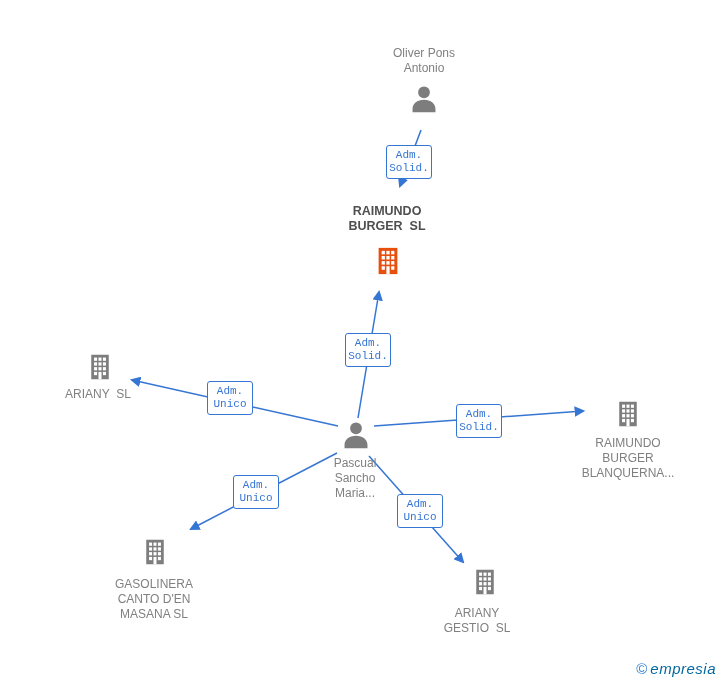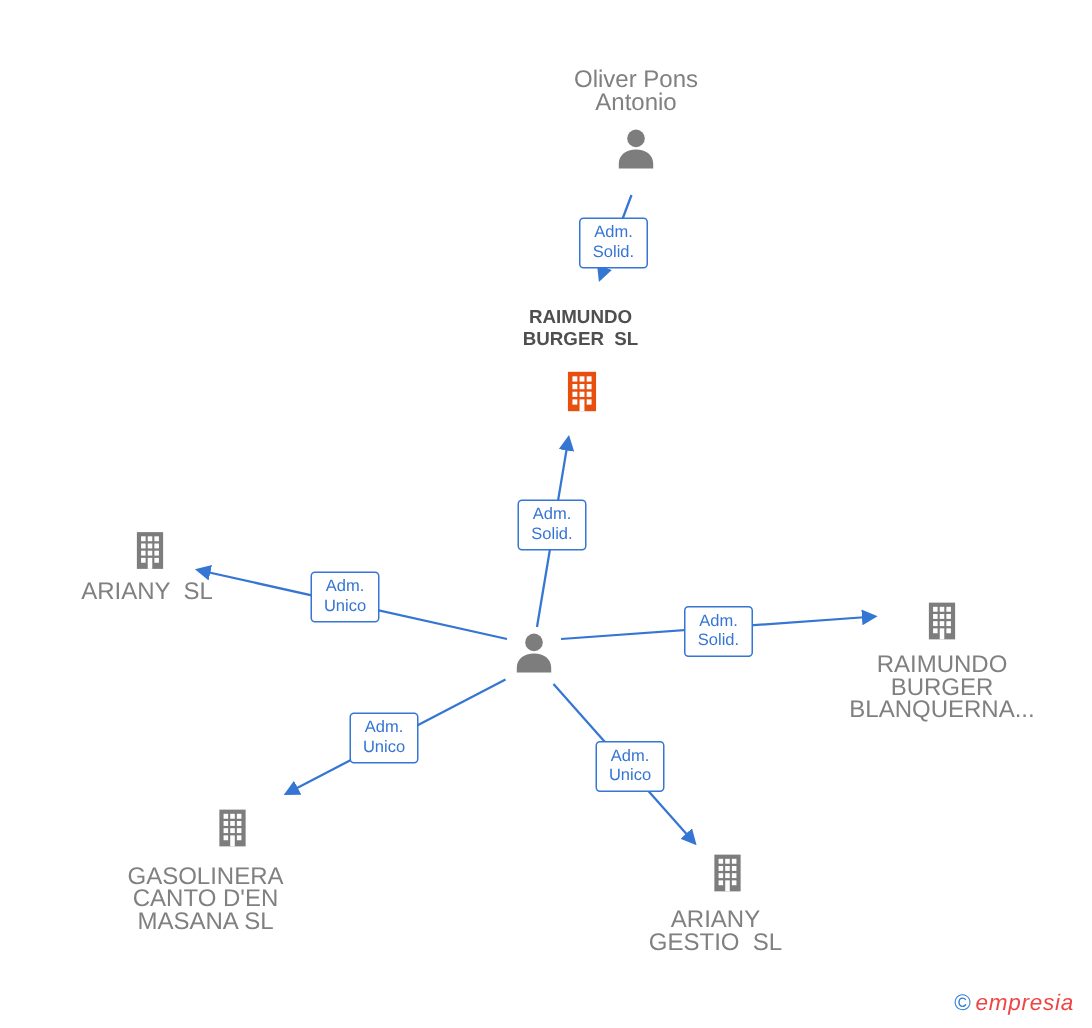--- a/index.html
+++ b/index.html
@@ -18,21 +18,21 @@
 
   .icon { position: absolute; line-height: 0; }
   .icon-person { color: var(--node-gray, #7d7d7d); }
   .icon-building { color: var(--node-gray, #7d7d7d); }
   .icon-building.highlight { color: var(--highlight-company, #e84e0e); }
 
   .node-label {
     position: absolute;
     white-space: pre-wrap;
     text-align: center;
-    font-size: 16px;
+    font-size: 12px;
     line-height: 15px;
     color: var(--label-text, #808080);
     cursor: pointer;
   }
   .node-title {
     font-weight: bold;
     font-size: 12.5px;
     color: var(--title-text, #4f4f4f);
   }
 
@@ -41,31 +41,32 @@
     width: 46px;
     padding: 3px 2px;
     background: #fff;
     border: 1px solid var(--arrow, #3575d3);
     border-radius: 3px;
     color: var(--arrow, #3575d3);
     font-size: 11px;
     line-height: 13px;
     text-align: center;
     white-space: pre-line;
+    font-family: Liberation Mono, monospace;
   }
 
   .footer-logo {
     position: absolute;
     right: 12px;
     bottom: 8px;
     font-size: 15px;
     cursor: pointer;
   }
   .footer-logo .copy { color: #2f80d6; margin-right: 3px; }
-  .footer-logo .brand { color: #ef4444; font-style: italic; letter-spacing: 0.5px; }
+  .footer-logo .brand { color: #0369a1; font-style: italic; letter-spacing: 0.5px; }
 </style>
 </head>
 <body>
 
 <div class="canvas">
 
   <svg class="edges" width="728" height="685">
     <defs>
       <marker id="arrowhead" viewBox="0 0 10 10" refX="8" refY="5" markerWidth="7" markerHeight="7" orient="auto-start-reverse">
         <path class="arrowhead" d="M0 0 L10 5 L0 10 z"></path>
@@ -109,20 +110,23 @@
       </g>
     </svg>
   </div>
 
   <div class="icon icon-person" style="left:340px; top:420px">
     <svg width="32" height="32" viewBox="0 0 24 24" fill="currentColor">
       <circle cx="12" cy="6.2" r="4.4"></circle>
       <path d="M12 11.8c-5 0-8.6 2.8-8.6 7v2.4h17.2v-2.4c0-4.2-3.6-7-8.6-7z"></path>
     </svg>
   </div>
+  <div class="node-label" style="left:295px; top:456px; width:120px">Pascual
+Sancho
+Maria...</div>
 
   <div class="icon icon-building" style="left:86px; top:353px">
     <svg width="28" height="28" viewBox="0 0 24 24">
       <rect x="4.5" y="1.5" width="15" height="21" fill="currentColor"></rect>
       <g fill="#ffffff">
         <rect x="6.9" y="3.9" width="2.6" height="2.8"></rect>
           <rect x="10.7" y="3.9" width="2.6" height="2.8"></rect>
           <rect x="14.5" y="3.9" width="2.6" height="2.8"></rect>
         <rect x="6.9" y="8.0" width="2.6" height="2.8"></rect>
           <rect x="10.7" y="8.0" width="2.6" height="2.8"></rect>
@@ -173,21 +177,21 @@
           <rect x="14.5" y="8.0" width="2.6" height="2.8"></rect>
         <rect x="6.9" y="12.1" width="2.6" height="2.8"></rect>
           <rect x="10.7" y="12.1" width="2.6" height="2.8"></rect>
           <rect x="14.5" y="12.1" width="2.6" height="2.8"></rect>
         <rect x="6.9" y="16.2" width="2.6" height="2.8"></rect>
           <rect x="14.5" y="16.2" width="2.6" height="2.8"></rect>
         <rect x="10.7" y="16.2" width="2.6" height="6.3"></rect>
       </g>
     </svg>
   </div>
-  <div class="node-label" style="left:67px; top:577px; width:140px">GASOLINERA
+  <div class="node-label" style="left:84px; top:577px; width:140px">GASOLINERA
 CANTO D'EN
 MASANA SL</div>
 
   <div class="icon icon-building" style="left:471px; top:568px">
     <svg width="28" height="28" viewBox="0 0 24 24">
       <rect x="4.5" y="1.5" width="15" height="21" fill="currentColor"></rect>
       <g fill="#ffffff">
         <rect x="6.9" y="3.9" width="2.6" height="2.8"></rect>
           <rect x="10.7" y="3.9" width="2.6" height="2.8"></rect>
           <rect x="14.5" y="3.9" width="2.6" height="2.8"></rect>

